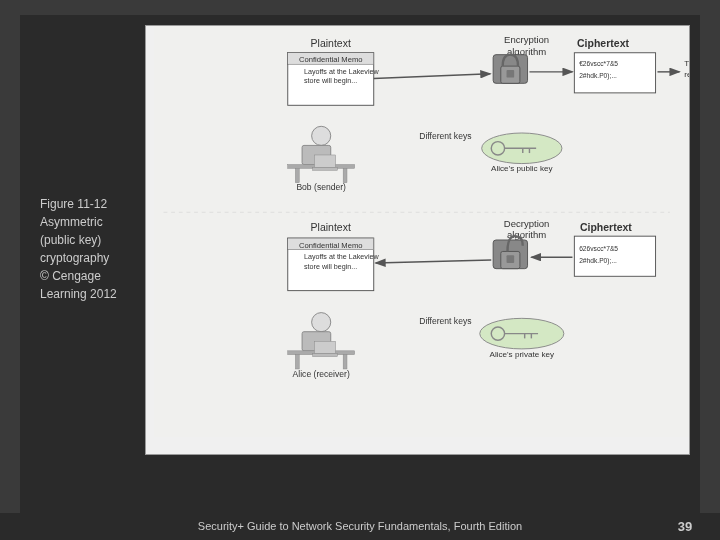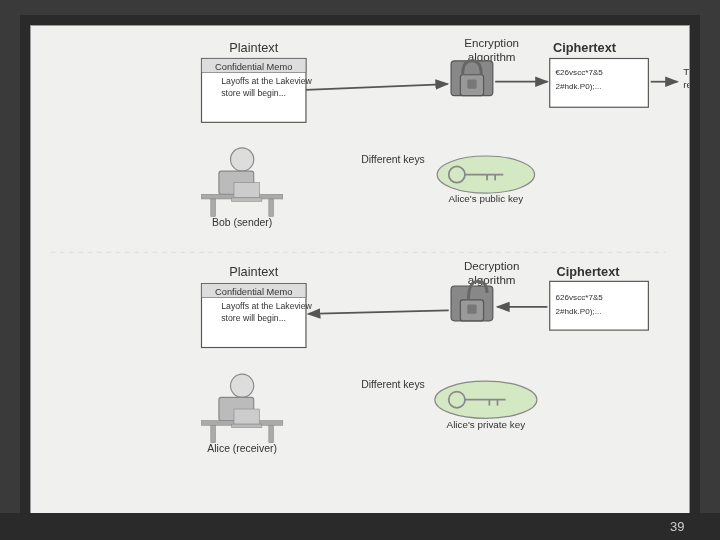--- a/index.html
+++ b/index.html
@@ -78,31 +78,41 @@
       color: #ccc;
       font-size: 11px;
       text-align: center;
       flex: 1;
       line-height: 1.4;
     }
 
     .page-number {
       color: #ccc;
       font-size: 13px;
-      font-weight: normal;
+      font-weight: bold;
       min-width: 30px;
-      text-align: left;
+      text-align: center;
     }
   </style>
 </head>
 <body>
 
 <div class="slide-container">
   <div class="slide-inner">
 
+    <div class="caption-area">
+      <div style="color:#ccc; font-size:12px; line-height:1.5;">
+        <span>Figure 11-12</span><br>
+        <span>Asymmetric</span><br>
+        <span>(public key)</span><br>
+        <span>cryptography</span><br>
+        <span>© Cengage</span><br>
+        <span>Learning 2012</span>
+      </div>
+    </div>
 
     <div class="diagram-area">
       <svg class="diagram-svg" viewBox="0 0 560 430" xmlns="http://www.w3.org/2000/svg">
 
         <rect width="560" height="430" fill="#f0f0ee"></rect>
 
         <text x="185" y="22" font-size="11" font-family="Arial" text-anchor="middle" fill="#333">Plaintext</text>
 
         <text x="390" y="18" font-size="10" font-family="Arial" text-anchor="middle" fill="#333">Encryption</text>
         <text x="390" y="30" font-size="10" font-family="Arial" text-anchor="middle" fill="#333">algorithm</text>
@@ -208,16 +218,19 @@
           </marker>
         </defs>
 
       </svg>
     </div>
 
   </div>
 
   <div class="bottom-bar">
     <div style="width:30px;"></div>
+    <div class="bottom-text">
+      <span>Security+ Guide to Network Security Fundamentals, Fourth Edition</span>
+    </div>
     <div class="page-number">39</div>
   </div>
 
 </div>
 
 </body></html>

